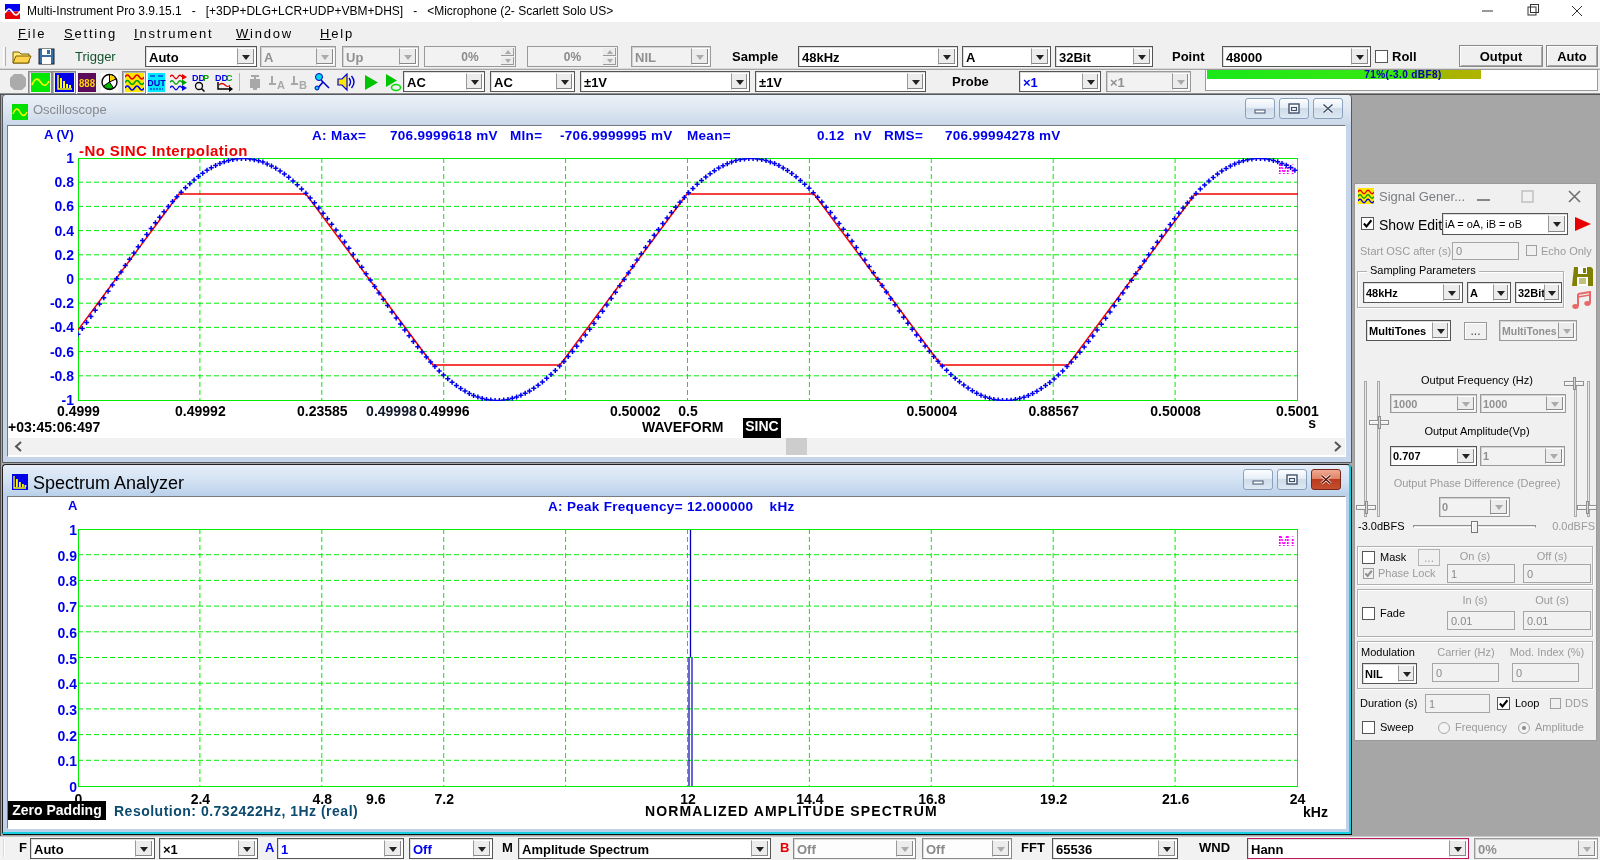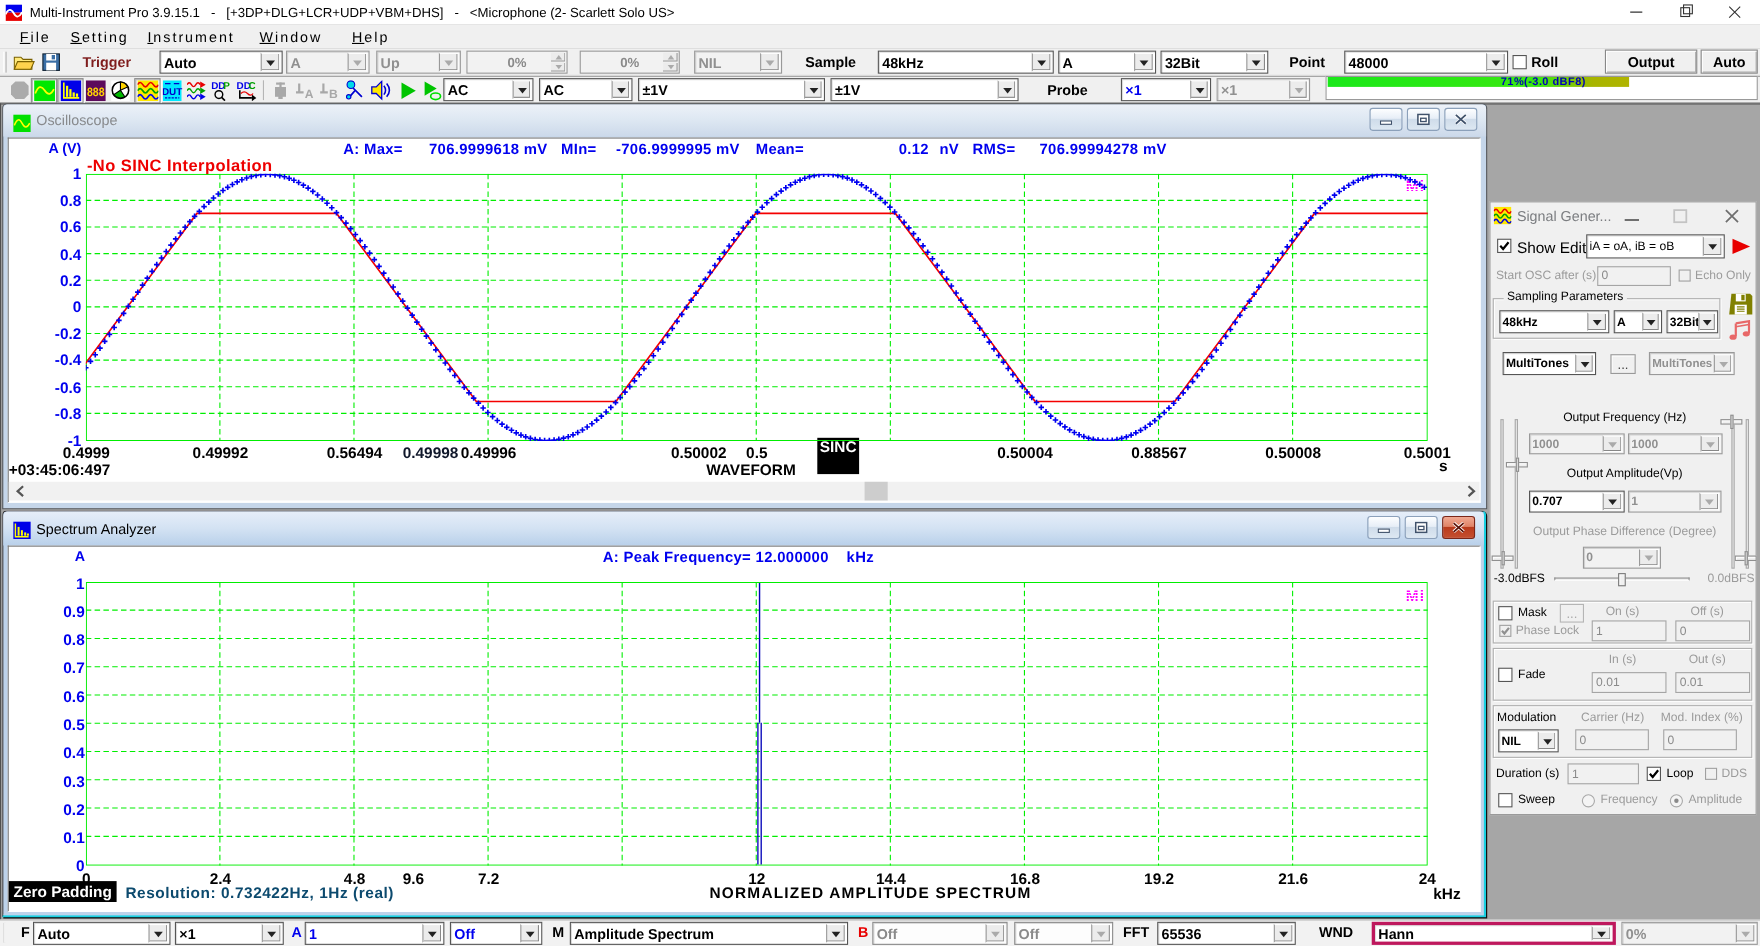--- a/index.html
+++ b/index.html
@@ -29,21 +29,21 @@
 <svg style="position:absolute;left:12px;top:48px" width="20" height="17">
 <path d="M1 4 h6 l2 2 h8 v9 h-16 z" fill="#ffe97a" stroke="#7a6000" stroke-width="1"></path>
 <path d="M1 15 l3 -7 h15 l-3 7 z" fill="#ffd34d" stroke="#7a6000" stroke-width="1"></path>
   </svg>
 <svg style="position:absolute;left:38px;top:48px" width="17" height="17">
 <rect x="1" y="1" width="15" height="15" fill="#3a6ea5" stroke="#123"></rect>
 <rect x="4" y="1" width="9" height="6" fill="#fff"></rect>
     <rect x="9" y="2" width="3" height="4" fill="#3a6ea5"></rect>
 <rect x="4" y="9" width="9" height="7" fill="#fff"></rect>
   </svg>
-<div style="position:absolute;left:75px;top:49px;color:#7f1d1d;font-size:13px;font-weight:bold;white-space:nowrap">Trigger</div>
+<div style="position:absolute;left:75px;top:49px;color:#14532d;font-size:13px;font-weight:normal;white-space:nowrap">Trigger</div>
 <div style="position:absolute;left:145px;top:46px;width:112px;height:21px;background:#fff;border:1px solid #555;box-shadow:inset 1px 1px 0 #0002;box-sizing:border-box">
     <span style="position:absolute;left:3px;top:50%;transform:translateY(-50%);white-space:nowrap;color:#000;font-size:13px;font-weight:bold">Auto</span>
     <span style="position:absolute;right:1px;top:1px;bottom:1px;width:16px;background:#ececec;border:1px solid #fff;border-left-color:#999;box-shadow:inset -1px -1px 0 #888;display:flex;align-items:center;justify-content:center">
       <i style="border:4px solid transparent;border-top:5px solid #222;margin-top:5px"></i>
     </span>
   </div>
 <div style="position:absolute;left:260px;top:46px;width:76px;height:21px;background:#f2f2f2;border:1px solid #999;box-shadow:inset 1px 1px 0 #0002;box-sizing:border-box">
     <span style="position:absolute;left:3px;top:50%;transform:translateY(-50%);white-space:nowrap;color:#909090;font-size:13px;font-weight:bold">A</span>
     <span style="position:absolute;right:1px;top:1px;bottom:1px;width:16px;background:#ececec;border:1px solid #fff;border-left-color:#999;box-shadow:inset -1px -1px 0 #888;display:flex;align-items:center;justify-content:center">
       <i style="border:4px solid transparent;border-top:5px solid #aaa;margin-top:5px"></i>
@@ -291,33 +291,33 @@
 <div style="position:absolute;left:-226px;top:222.6px;width:300px;text-align:right;color:#0000ee;font-size:14px;font-weight:bold;white-space:nowrap">0.4</div>
 <div style="position:absolute;left:-226px;top:246.8px;width:300px;text-align:right;color:#0000ee;font-size:14px;font-weight:bold;white-space:nowrap">0.2</div>
 <div style="position:absolute;left:-226px;top:271.0px;width:300px;text-align:right;color:#0000ee;font-size:14px;font-weight:bold;white-space:nowrap">0</div>
 <div style="position:absolute;left:-226px;top:295.2px;width:300px;text-align:right;color:#0000ee;font-size:14px;font-weight:bold;white-space:nowrap">-0.2</div>
 <div style="position:absolute;left:-226px;top:319.4px;width:300px;text-align:right;color:#0000ee;font-size:14px;font-weight:bold;white-space:nowrap">-0.4</div>
 <div style="position:absolute;left:-226px;top:343.6px;width:300px;text-align:right;color:#0000ee;font-size:14px;font-weight:bold;white-space:nowrap">-0.6</div>
 <div style="position:absolute;left:-226px;top:367.79999999999995px;width:300px;text-align:right;color:#0000ee;font-size:14px;font-weight:bold;white-space:nowrap">-0.8</div>
 <div style="position:absolute;left:-226px;top:392.0px;width:300px;text-align:right;color:#0000ee;font-size:14px;font-weight:bold;white-space:nowrap">-1</div>
 <div style="position:absolute;left:-121.5px;top:403px;width:400px;text-align:center;color:#000;font-size:14px;font-weight:bold;white-space:nowrap">0.4999</div>
 <div style="position:absolute;left:0.4000000000000057px;top:403px;width:400px;text-align:center;color:#000;font-size:14px;font-weight:bold;white-space:nowrap">0.49992</div>
-<div style="position:absolute;left:122.30000000000001px;top:403px;width:400px;text-align:center;color:#000;font-size:14px;font-weight:bold;white-space:nowrap">0.56494</div>
+<div style="position:absolute;left:122.30000000000001px;top:403px;width:400px;text-align:center;color:#000;font-size:14px;font-weight:bold;white-space:nowrap">0.23585</div>
 <div style="position:absolute;left:244.20000000000005px;top:403px;width:400px;text-align:center;color:#000;font-size:14px;font-weight:bold;white-space:nowrap">0.49996</div>
 <div style="position:absolute;left:366.1px;top:403px;width:400px;text-align:left;color:#0f172a;font-size:14px;font-weight:bold;white-space:nowrap">0.49998</div>
 <div style="position:absolute;left:488.0px;top:403px;width:400px;text-align:center;color:#000;font-size:14px;font-weight:bold;white-space:nowrap">0.5</div>
 <div style="position:absolute;left:609.9000000000001px;top:403px;width:400px;text-align:left;color:#000;font-size:14px;font-weight:bold;white-space:nowrap">0.50002</div>
 <div style="position:absolute;left:731.8000000000001px;top:403px;width:400px;text-align:center;color:#000;font-size:14px;font-weight:bold;white-space:nowrap">0.50004</div>
 <div style="position:absolute;left:853.7px;top:403px;width:400px;text-align:center;color:#000;font-size:14px;font-weight:bold;white-space:nowrap">0.88567</div>
 <div style="position:absolute;left:975.6000000000001px;top:403px;width:400px;text-align:center;color:#000;font-size:14px;font-weight:bold;white-space:nowrap">0.50008</div>
 <div style="position:absolute;left:1097.5px;top:403px;width:400px;text-align:center;color:#000;font-size:14px;font-weight:bold;white-space:nowrap">0.5001</div>
 <div style="position:absolute;left:1016px;top:415px;width:300px;text-align:right;color:#000;font-size:14px;font-weight:bold;white-space:nowrap">s</div>
 <div style="position:absolute;left:8px;top:419px;color:#000;font-size:14px;font-weight:bold;white-space:nowrap">+03:45:06:497</div>
 <div style="position:absolute;left:642px;top:419px;color:#000;font-size:14px;font-weight:bold;white-space:nowrap">WAVEFORM</div>
-<div style="position:absolute;left:743px;top:398px;width:38px;height:33px;background:#000;color:#fff;font-size:14px;font-weight:bold;text-align:center;line-height:16px">SINC</div>
+<div style="position:absolute;left:743px;top:418px;width:38px;height:33px;background:#000;color:#fff;font-size:14px;font-weight:bold;text-align:center;line-height:16px">SINC</div>
 <div style="position:absolute;left:1278px;top:161px;color:#ff00ff;font-size:14px;font-weight:bold;letter-spacing:1px;background:repeating-linear-gradient(180deg,#ff00ff 0 2px,#fff 2px 3px) ;-webkit-background-clip:text;background-clip:text;-webkit-text-fill-color:transparent">Mi</div>
 <svg style="position:absolute;left:78px;top:158px" width="1220" height="243">
     <line x1="121.9" y1="0" x2="121.9" y2="243" stroke="#00ee00" stroke-dasharray="5 3"></line>
     <line x1="243.8" y1="0" x2="243.8" y2="243" stroke="#00ee00" stroke-dasharray="5 3"></line>
     <line x1="365.7" y1="0" x2="365.7" y2="243" stroke="#00ee00" stroke-dasharray="5 3"></line>
     <line x1="487.6" y1="0" x2="487.6" y2="243" stroke="#00ee00" stroke-dasharray="5 3"></line>
     <line x1="609.5" y1="0" x2="609.5" y2="243" stroke="#00ee00" stroke-dasharray="5 3"></line>
     <line x1="731.4" y1="0" x2="731.4" y2="243" stroke="#00ee00" stroke-dasharray="5 3"></line>
     <line x1="853.3" y1="0" x2="853.3" y2="243" stroke="#00ee00" stroke-dasharray="5 3"></line>
     <line x1="975.2" y1="0" x2="975.2" y2="243" stroke="#00ee00" stroke-dasharray="5 3"></line>
@@ -346,21 +346,21 @@
 <div style="position:absolute;left:2px;top:464px;width:1349px;height:370px;background:#bdd2ea;border:1px solid #231f20;border-right:2px solid #18cfe0;border-bottom:2px solid #18cfe0;border-radius:4px 4px 0 0;box-shadow:1px 1px 0 #111"></div>
 <div style="position:absolute;left:3px;top:465px;width:1346px;height:31px;background:linear-gradient(#e6eef9 0%,#d3e2f3 50%,#b9d0ea 100%);border-radius:4px 4px 0 0"></div>
 <svg style="position:absolute;left:12px;top:474px" width="16" height="16">
     <rect width="16" height="16" fill="#0000e8"></rect>
     <path d="M2 2 v12 h12" stroke="#ffff00" stroke-width="1.3" fill="none"></path>
     <rect x="4" y="5" width="1.8" height="8" fill="#ffff00"></rect>
     <rect x="7" y="8" width="1.8" height="5" fill="#ffff00"></rect>
     <rect x="10" y="10" width="1.8" height="3" fill="#ffff00"></rect>
     <rect x="12.5" y="11" width="1.8" height="2" fill="#ffff00"></rect>
   </svg>
-<div style="position:absolute;left:33px;top:473px;color:#000;font-size:13px;font-weight:normal;white-space:nowrap">Spectrum Analyzer</div>
+<div style="position:absolute;left:33px;top:473px;color:#000;font-size:18px;font-weight:normal;white-space:nowrap">Spectrum Analyzer</div>
 <div style="position:absolute;left:1243px;top:469px;width:30px;height:21px;background:linear-gradient(#fdfeff 0%,#e7eef7 45%,#cfdcea 50%,#dde8f2 100%);border:1px solid #8ba0ba;border-radius:3px;display:flex;align-items:center;justify-content:center">
     <svg width="12" height="10">
       <rect x="1" y="6" width="10" height="3" fill="#fff" stroke="#40526b" stroke-width="1"></rect>
     </svg>
   </div>
 <div style="position:absolute;left:1277px;top:469px;width:30px;height:21px;background:linear-gradient(#fdfeff 0%,#e7eef7 45%,#cfdcea 50%,#dde8f2 100%);border:1px solid #8ba0ba;border-radius:3px;display:flex;align-items:center;justify-content:center">
     <svg width="12" height="11">
       <rect x="1" y="1" width="10" height="9" fill="#fff" stroke="#40526b" stroke-width="1.4"></rect>
       <rect x="3.5" y="4.5" width="5" height="3" fill="none" stroke="#40526b" stroke-width="1.2"></rect>
     </svg>
@@ -669,21 +669,21 @@
     </span>
   </div>
 <div style="position:absolute;left:1021px;top:840px;color:#000;font-size:13px;font-weight:bold;white-space:nowrap">FFT</div>
 <div style="position:absolute;left:1052px;top:838px;width:126px;height:21px;background:#fff;border:1px solid #555;box-shadow:inset 1px 1px 0 #0002;box-sizing:border-box">
     <span style="position:absolute;left:3px;top:50%;transform:translateY(-50%);white-space:nowrap;color:#000;font-size:13px;font-weight:bold">65536</span>
     <span style="position:absolute;right:1px;top:1px;bottom:1px;width:16px;background:#ececec;border:1px solid #fff;border-left-color:#999;box-shadow:inset -1px -1px 0 #888;display:flex;align-items:center;justify-content:center">
       <i style="border:4px solid transparent;border-top:5px solid #222;margin-top:5px"></i>
     </span>
   </div>
 <div style="position:absolute;left:1199px;top:840px;color:#000;font-size:13px;font-weight:bold;white-space:nowrap">WND</div>
-<div style="position:absolute;left:1247px;top:838px;width:222px;height:21px;background:#fff;border:3px solid #be185d;box-shadow:inset 1px 1px 0 #0002;box-sizing:border-box">
+<div style="position:absolute;left:1247px;top:838px;width:222px;height:21px;background:#fff;border:1px solid #be185d;box-shadow:inset 1px 1px 0 #0002;box-sizing:border-box">
     <span style="position:absolute;left:3px;top:50%;transform:translateY(-50%);white-space:nowrap;color:#000;font-size:13px;font-weight:bold">Hann</span>
     <span style="position:absolute;right:1px;top:1px;bottom:1px;width:16px;background:#ececec;border:1px solid #fff;border-left-color:#999;box-shadow:inset -1px -1px 0 #888;display:flex;align-items:center;justify-content:center">
       <i style="border:4px solid transparent;border-top:5px solid #222;margin-top:5px"></i>
     </span>
   </div>
 <div style="position:absolute;left:1474px;top:838px;width:124px;height:21px;background:#f2f2f2;border:1px solid #999;box-shadow:inset 1px 1px 0 #0002;box-sizing:border-box">
     <span style="position:absolute;left:3px;top:50%;transform:translateY(-50%);white-space:nowrap;color:#909090;font-size:13px;font-weight:bold">0%</span>
     <span style="position:absolute;right:1px;top:1px;bottom:1px;width:16px;background:#ececec;border:1px solid #fff;border-left-color:#999;box-shadow:inset -1px -1px 0 #888;display:flex;align-items:center;justify-content:center">
       <i style="border:4px solid transparent;border-top:5px solid #aaa;margin-top:5px"></i>
     </span>

